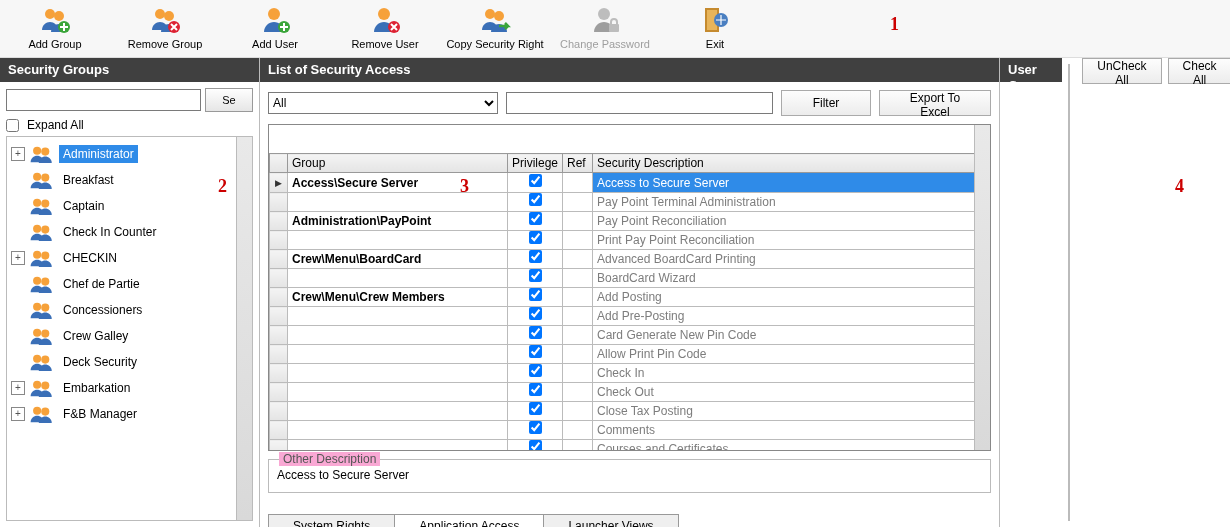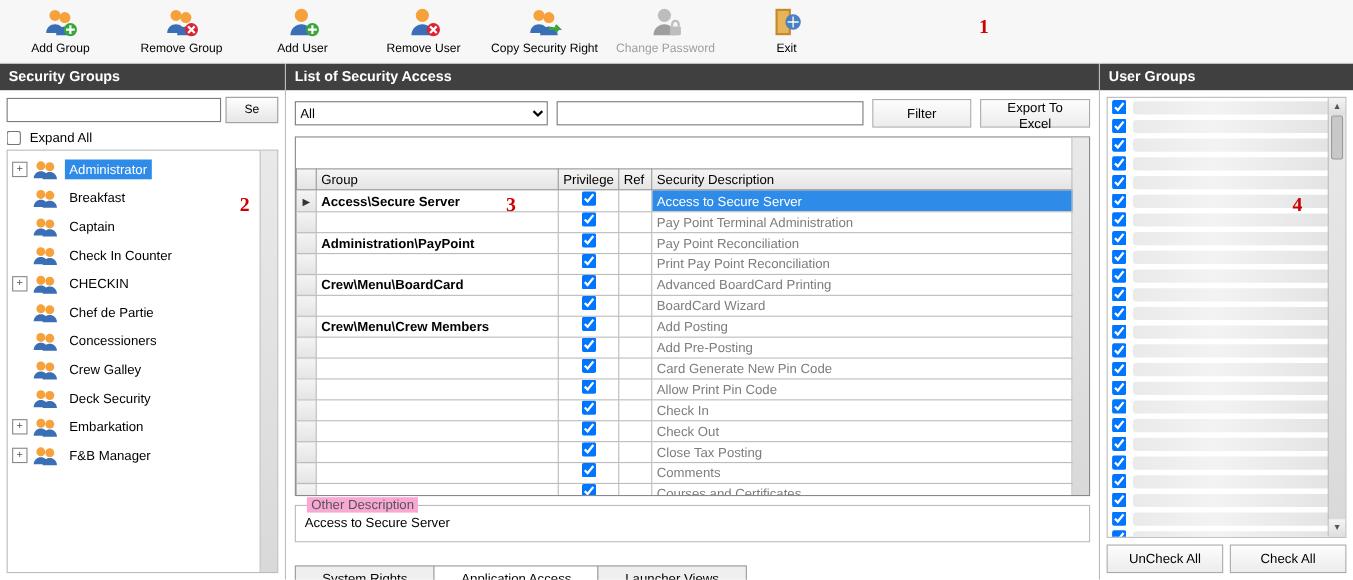--- a/index.html
+++ b/index.html
@@ -42,21 +42,21 @@
   .marker { position:absolute; color:#c00; font-weight:bold; font-size:18px; font-family: "Times New Roman", serif; pointer-events:none; }
 
   
   .panels { display:flex; height: calc(527px - 58px); }
   .panel-header {
     background:#404040; color:#fff; font-weight:600; font-size:13px;
     padding:4px 8px; height:24px; line-height:16px;
   }
   .left { width:260px; border-right:1px solid #bbb; display:flex; flex-direction:column; position:relative;}
   .center { flex:1; border-right:1px solid #bbb; display:flex; flex-direction:column; position:relative;}
-  .right { width:230px; display:flex; flex-direction:column; position:relative;}
+  .right { width:230px; display:flex; flex-direction:row; position:relative;}
 
   
   .search-row { display:flex; padding:6px; gap:4px; align-items:center;}
   .search-row input {
     flex:1; border:1px solid #7a7a7a; height:22px; padding:2px 4px; font-size:12px;
   }
   .search-row button {
     width:48px; height:24px; border:1px solid #999; background:linear-gradient(#fefefe,#e6e6e6);
     font-size:11px; cursor:pointer;
   }
@@ -363,21 +363,21 @@
   </div>
 
   <div class="center">
     <div class="panel-header">List of Security Access</div>
     <div class="filter-row">
       <select>
         <option>All</option>
       </select>
       <input type="text" value="" style="">
       <button class="flat-btn" style="width:90px">Filter</button>
-      <button class="flat-btn" style="width:100px">Export To Excel</button>
+      <button class="flat-btn" style="width:112px">Export To Excel</button>
     </div>
 
     <div class="grid-wrap">
       <table class="grid" id="grid">
         <thead>
             <tr>
           <th class="rowhead-h"></th>
           <th style="width:220px">Group</th>
           <th style="width:50px">Privilege</th>
           <th style="width:30px">Ref</th>

